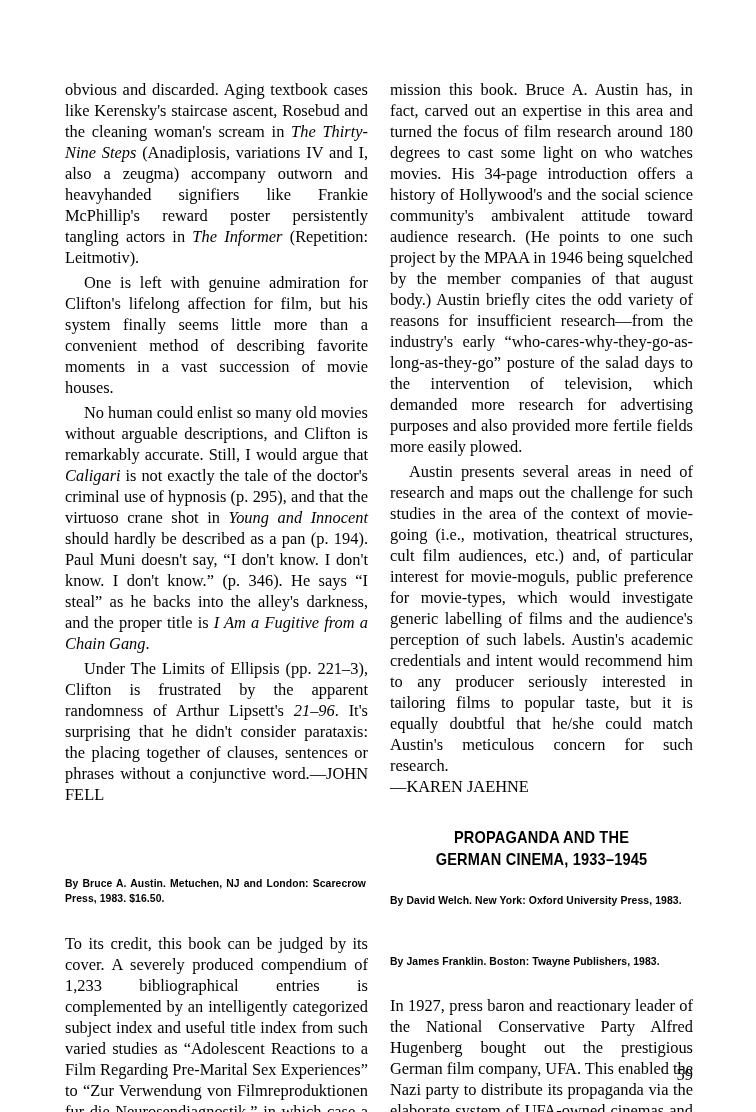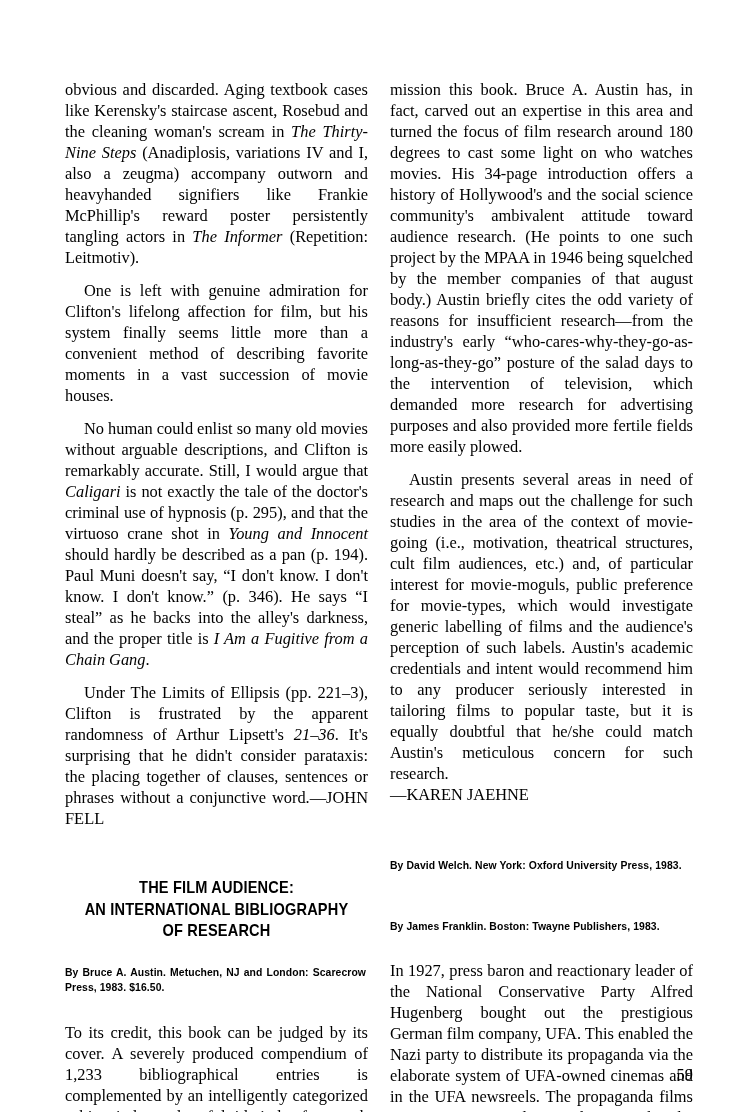--- a/index.html
+++ b/index.html
@@ -49,21 +49,21 @@
     line-height: 21.0px;
     text-align: justify;
     text-justify: inter-word;
     text-indent: 0;
     hyphens: none;
     word-spacing: -0.1px;
   }
   p.body.indent {
     text-indent: 19px;
   }
-  p.body + p.body { margin-top: 12px; }
+  p.body + p.body { margin-top: 4px; }
 
   em, i { font-style: italic; }
 
   p.attrib-right {
     margin: 0;
     font-size: 16.4px;
     line-height: 21.0px;
     text-align: left;
   }
 
@@ -119,32 +119,25 @@
 
 <div class="page">
   <div class="columns">
 
     <div class="col col-left">
 
       <div>
         <p class="body">obvious and discarded. Aging textbook cases like Kerensky's staircase ascent, Rosebud and the cleaning woman's scream in <em>The Thirty-Nine Steps</em> (Anadiplosis, variations IV and I, also a zeugma) accompany outworn and heavyhanded signifiers like Frankie McPhillip's reward poster persistently tangling actors in <em>The Informer</em> (Repetition: Leitmotiv).</p>
         <p class="body indent">One is left with genuine admiration for Clifton's lifelong affection for film, but his system finally seems little more than a convenient method of describing favorite moments in a vast succession of movie houses.</p>
         <p class="body indent">No human could enlist so many old movies without arguable descriptions, and Clifton is remarkably accurate. Still, I would argue that <em>Caligari</em> is not exactly the tale of the doctor's criminal use of hypnosis (p. 295), and that the virtuoso crane shot in <em>Young and Innocent</em> should hardly be described as a pan (p. 194). Paul Muni doesn't say, “I don't know. I don't know. I don't know.” (p. 346). He says “I steal” as he backs into the alley's darkness, and the proper title is <em>I Am a Fugitive from a Chain Gang</em>.</p>
-        <p class="body indent">Under The Limits of Ellipsis (pp. 221–3), Clifton is frustrated by the apparent randomness of Arthur Lipsett's <em>21–36</em>. It's surprising that he didn't consider parataxis: the placing together of clauses, sentences or phrases without a conjunctive word.—JOHN FELL</p>
+        <p class="body indent">Under The Limits of Ellipsis (pp. 221–3), Clifton is frustrated by the apparent randomness of Arthur Lipsett's <em>21–96</em>. It's surprising that he didn't consider parataxis: the placing together of clauses, sentences or phrases without a conjunctive word.—JOHN FELL</p>
       </div>
 
       <div class="sp-head-top"></div>
 
-      <div>
-        <div class="review-head">
-          <span class="hl">THE FILM AUDIENCE:</span>
-          <span class="hl">AN INTERNATIONAL BIBLIOGRAPHY</span>
-          <span class="hl">OF RESEARCH</span>
-        </div>
-      </div>
 
       <div class="sp-head-imp"></div>
 
       <p class="imprint">By Bruce A. Austin. Metuchen, NJ and London: Scarecrow Press, 1983. $16.50.</p>
 
       <div class="sp-imp-body"></div>
 
       <div>
         <p class="body">To its credit, this book can be judged by its cover. A severely produced compendium of 1,233 bibliographical entries is complemented by an intelligently categorized subject index and useful title index from such varied studies as “Adolescent Reactions to a Film Regarding Pre-Marital Sex Experiences” to “Zur Verwendung von Filmreproduktionen fur die Neurosendiagnostik,” in which case a brief explanation is given of its contents.</p>
 
@@ -155,20 +148,26 @@
     <div class="col col-right">
 
       <div>
         <p class="body">mission this book. Bruce A. Austin has, in fact, carved out an expertise in this area and turned the focus of film research around 180 degrees to cast some light on who watches movies. His 34-page introduction offers a history of Hollywood's and the social science community's ambivalent attitude toward audience research. (He points to one such project by the MPAA in 1946 being squelched by the member companies of that august body.) Austin briefly cites the odd variety of reasons for insufficient research—from the industry's early “who-cares-why-they-go-as-long-as-they-go” posture of the salad days to the intervention of television, which demanded more research for advertising purposes and also provided more fertile fields more easily plowed.</p>
         <p class="body indent">Austin presents several areas in need of research and maps out the challenge for such studies in the area of the context of movie-going (i.e., motivation, theatrical structures, cult film audiences, etc.) and, of particular interest for movie-moguls, public preference for movie-types, which would investigate generic labelling of films and the audience's perception of such labels. Austin's academic credentials and intent would recommend him to any producer seriously interested in tailoring films to popular taste, but it is equally doubtful that he/she could match Austin's meticulous concern for such research.</p>
         <p class="attrib-right">—KAREN JAEHNE</p>
       </div>
 
       <div class="sp-review-gap"></div>
 
+      <div>
+        <div class="review-head">
+          <span class="hl">PROPAGANDA AND THE</span>
+          <span class="hl">GERMAN CINEMA, 1933–1945</span>
+        </div>
+      </div>
 
       <div class="sp-head-imp"></div>
 
       <p class="imprint single">By David Welch. New York: Oxford University Press, 1983.</p>
 
       <div class="sp-body-head2"></div>
 
 
       <div class="sp-head2-imp"></div>
 

